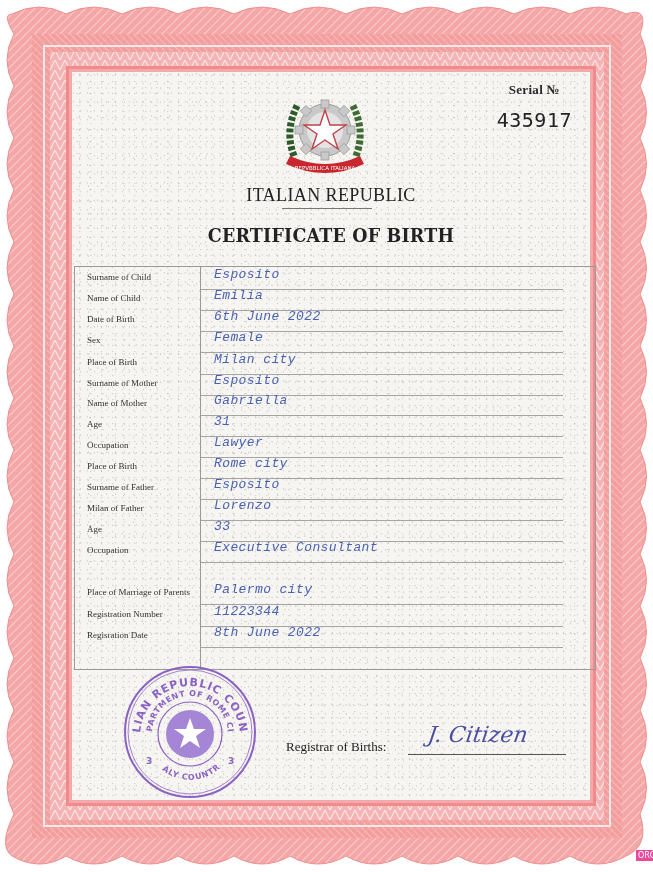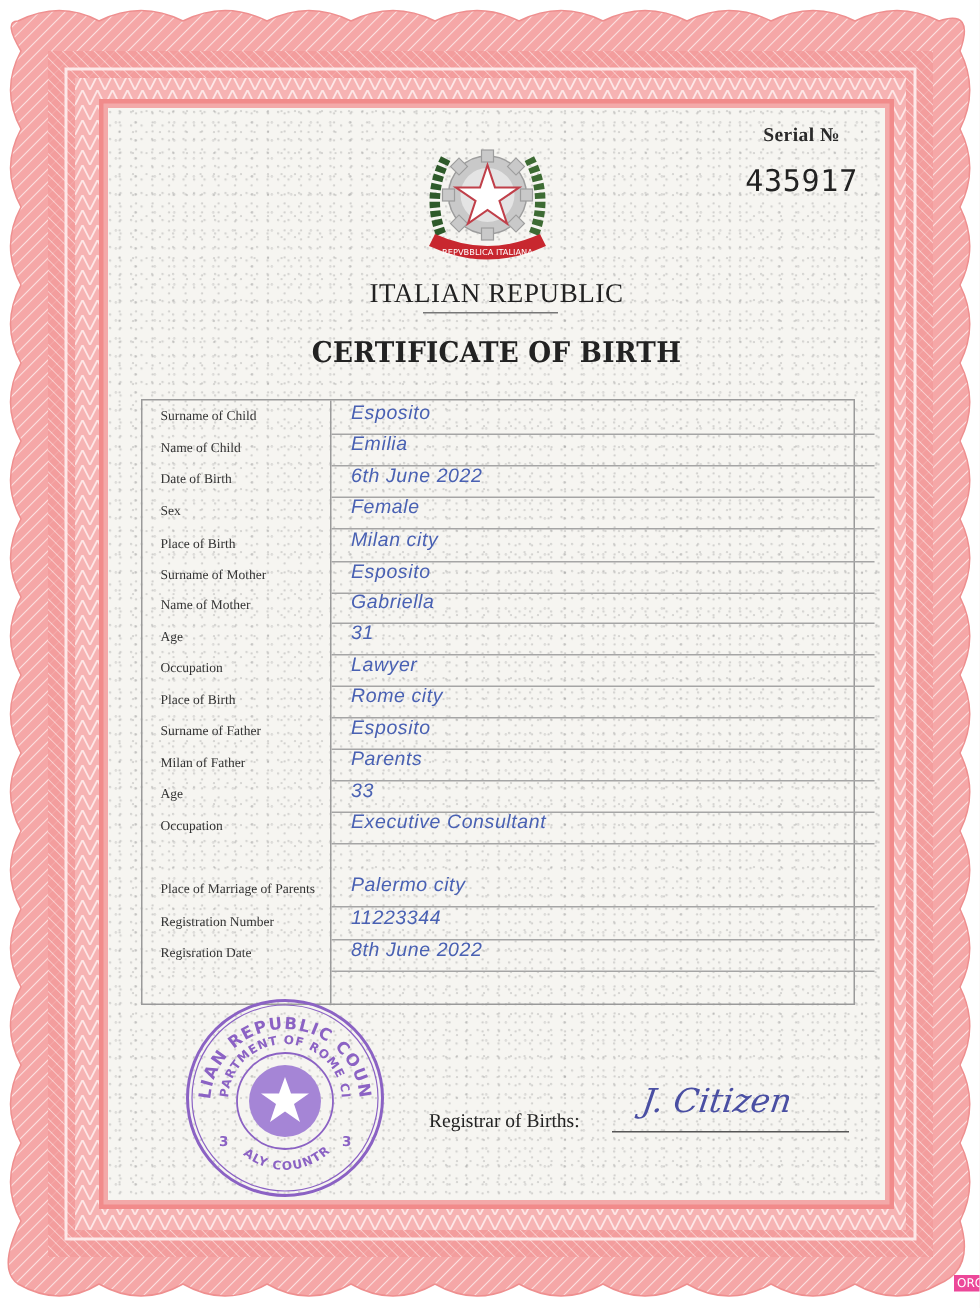--- a/index.html
+++ b/index.html
@@ -15,25 +15,25 @@
       radial-gradient(circle at 85% 15%, rgba(140,140,140,.3) 0 .5px, transparent 1px);
     background-size:7px 9px, 11px 6px, 13px 12px, 9px 14px;
     outline:3px solid #f3a9a9;}
   .serial{position:absolute;right:18px;top:10px;display:flex;align-items:center;gap:10px;flex-direction:column;}
   .serial-label{font-family:"Liberation Serif",serif;font-size:13px;font-weight:bold;color:#2a2a2a;letter-spacing:.3px;}
   .serial-value{font-family:"DejaVu Sans Mono",monospace;font-size:20px;color:#222;letter-spacing:.5px;}
   .emblem{position:absolute;left:208px;top:14px;width:90px;height:96px;}
   .republic{position:absolute;left:0;width:100%;top:113px;text-align:center;font-family:"Liberation Serif",serif;font-size:18px;letter-spacing:.4px;color:#222;}
   .rule{position:absolute;left:210px;top:136px;width:90px;height:1px;background:#777;}
   .title{position:absolute;left:0;width:100%;top:152px;text-align:center;font-family:"DejaVu Serif",serif;font-size:19px;font-weight:bold;color:#222;letter-spacing:.2px;transform:scaleX(.92);}
-  .table{position:absolute;left:22px;top:194px;width:476px;height:404px;border:1px solid #9a9a9a;box-sizing:border-box;}
+  .table{position:absolute;left:2px;top:194px;width:522px;height:404px;border:1px solid #9a9a9a;box-sizing:border-box;}
   .divider{position:absolute;left:125px;top:0;bottom:0;width:1px;background:#9a9a9a;}
   .row{position:absolute;left:0;width:488px;height:21px;}
   .row .label{position:absolute;left:12px;top:3px;font-family:"Liberation Serif",serif;font-size:9px;color:#333;white-space:nowrap;}
-  .row .value{position:absolute;left:139px;top:-2px;font-family:Liberation Sans, sans-serif;font-style:italic;font-size:13px;color:#4961b3;white-space:nowrap;letter-spacing:.4px;}
+  .row .value{position:absolute;left:139px;top:-2px;font-family:Liberation Mono, monospace;font-style:italic;font-size:13px;color:#4961b3;white-space:nowrap;letter-spacing:.4px;}
   .row .line{position:absolute;left:126px;right:0;bottom:0;height:1px;background:#a5a5a5;}
   .seal{position:absolute;left:50px;top:592px;width:136px;height:136px;}
   .registrar{position:absolute;left:214px;top:667px;font-family:"Liberation Serif",serif;font-size:13px;color:#222;}
   .sig-line{position:absolute;left:336px;top:682px;width:158px;height:1px;background:#555;}
   .signature{position:absolute;left:356px;top:650px;font-family:"DejaVu Serif",serif;font-style:italic;font-size:22px;color:#4a4fa3;transform:skewX(-8deg);}
   .watermark{position:absolute;left:636px;top:850px;background:#ec4899;color:#fff;font-family:"DejaVu Sans",sans-serif;font-size:8px;padding:1px 2px;}
 </style>
 </head>
 <body>
 
@@ -156,21 +156,21 @@
       <span class="value">Rome city</span>
       <div class="line"></div>
     </div>
     <div class="row" style="top:212px">
       <span class="label">Surname of Father</span>
       <span class="value">Esposito</span>
       <div class="line"></div>
     </div>
     <div class="row" style="top:233px">
       <span class="label">Milan of Father</span>
-      <span class="value">Parents</span>
+      <span class="value">Lorenzo</span>
       <div class="line"></div>
     </div>
     <div class="row" style="top:254px">
       <span class="label">Age</span>
       <span class="value">33</span>
       <div class="line"></div>
     </div>
     <div class="row" style="top:275px">
       <span class="label">Occupation</span>
       <span class="value">Executive Consultant</span>

